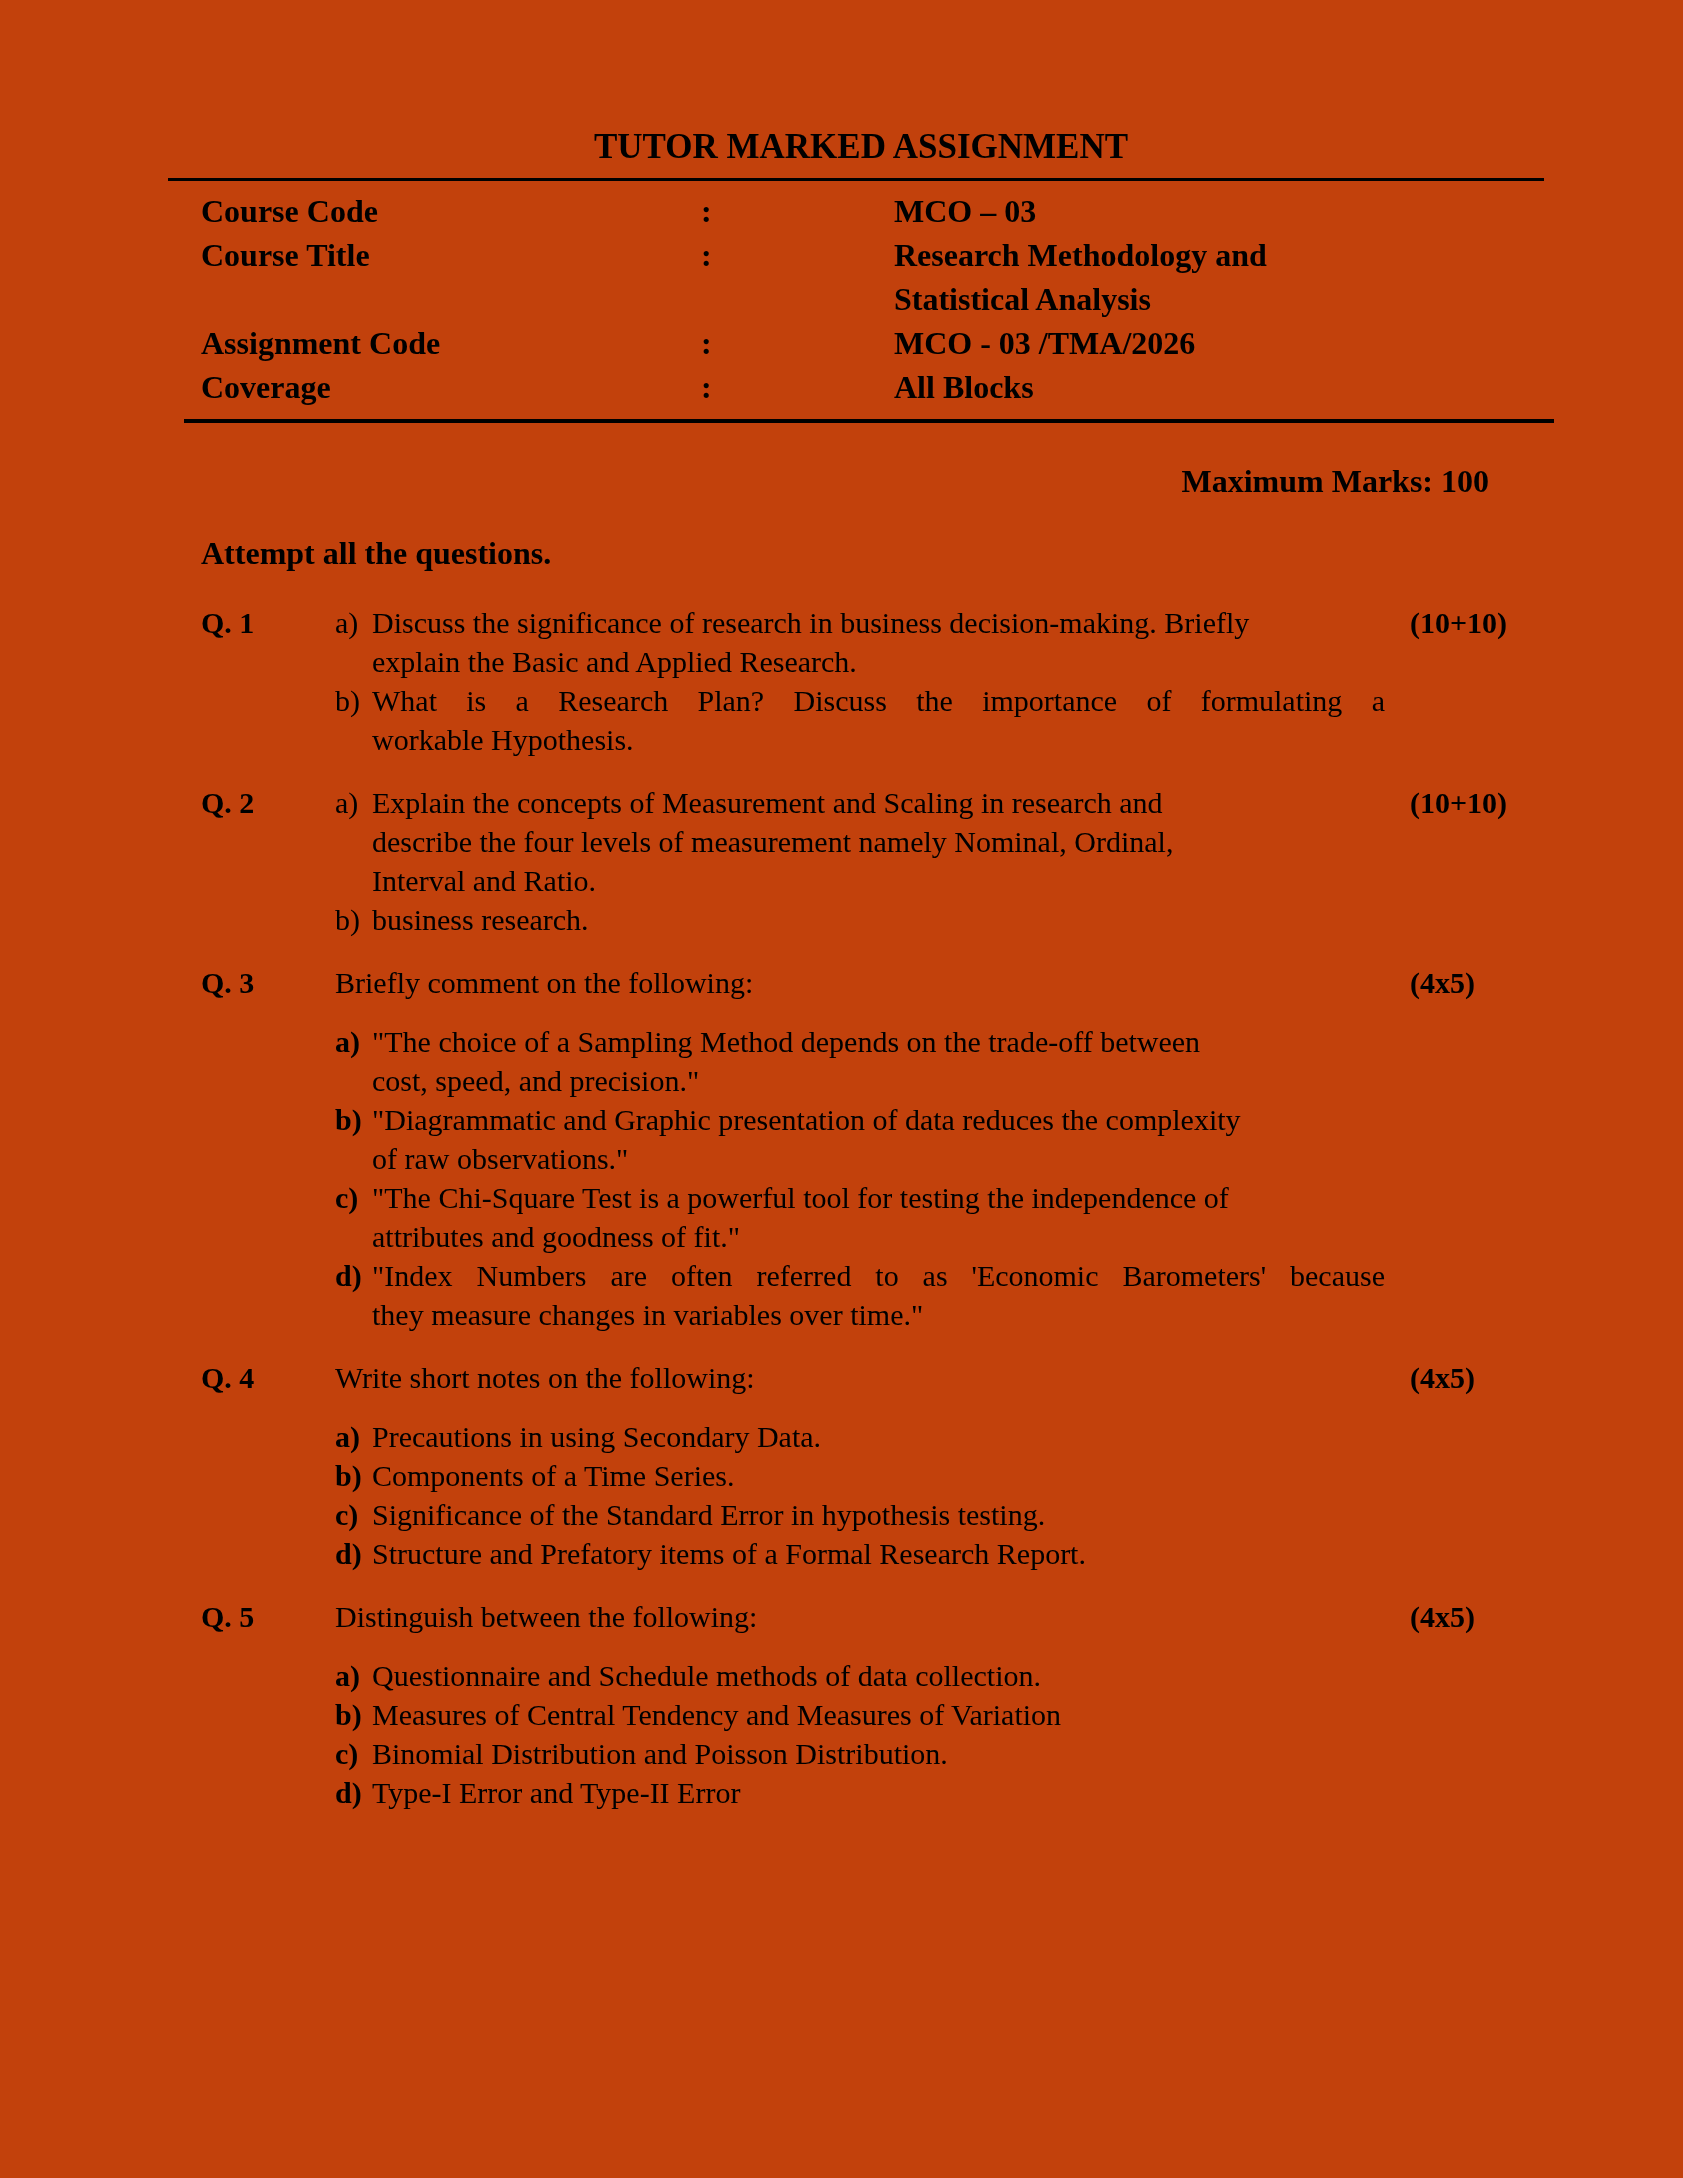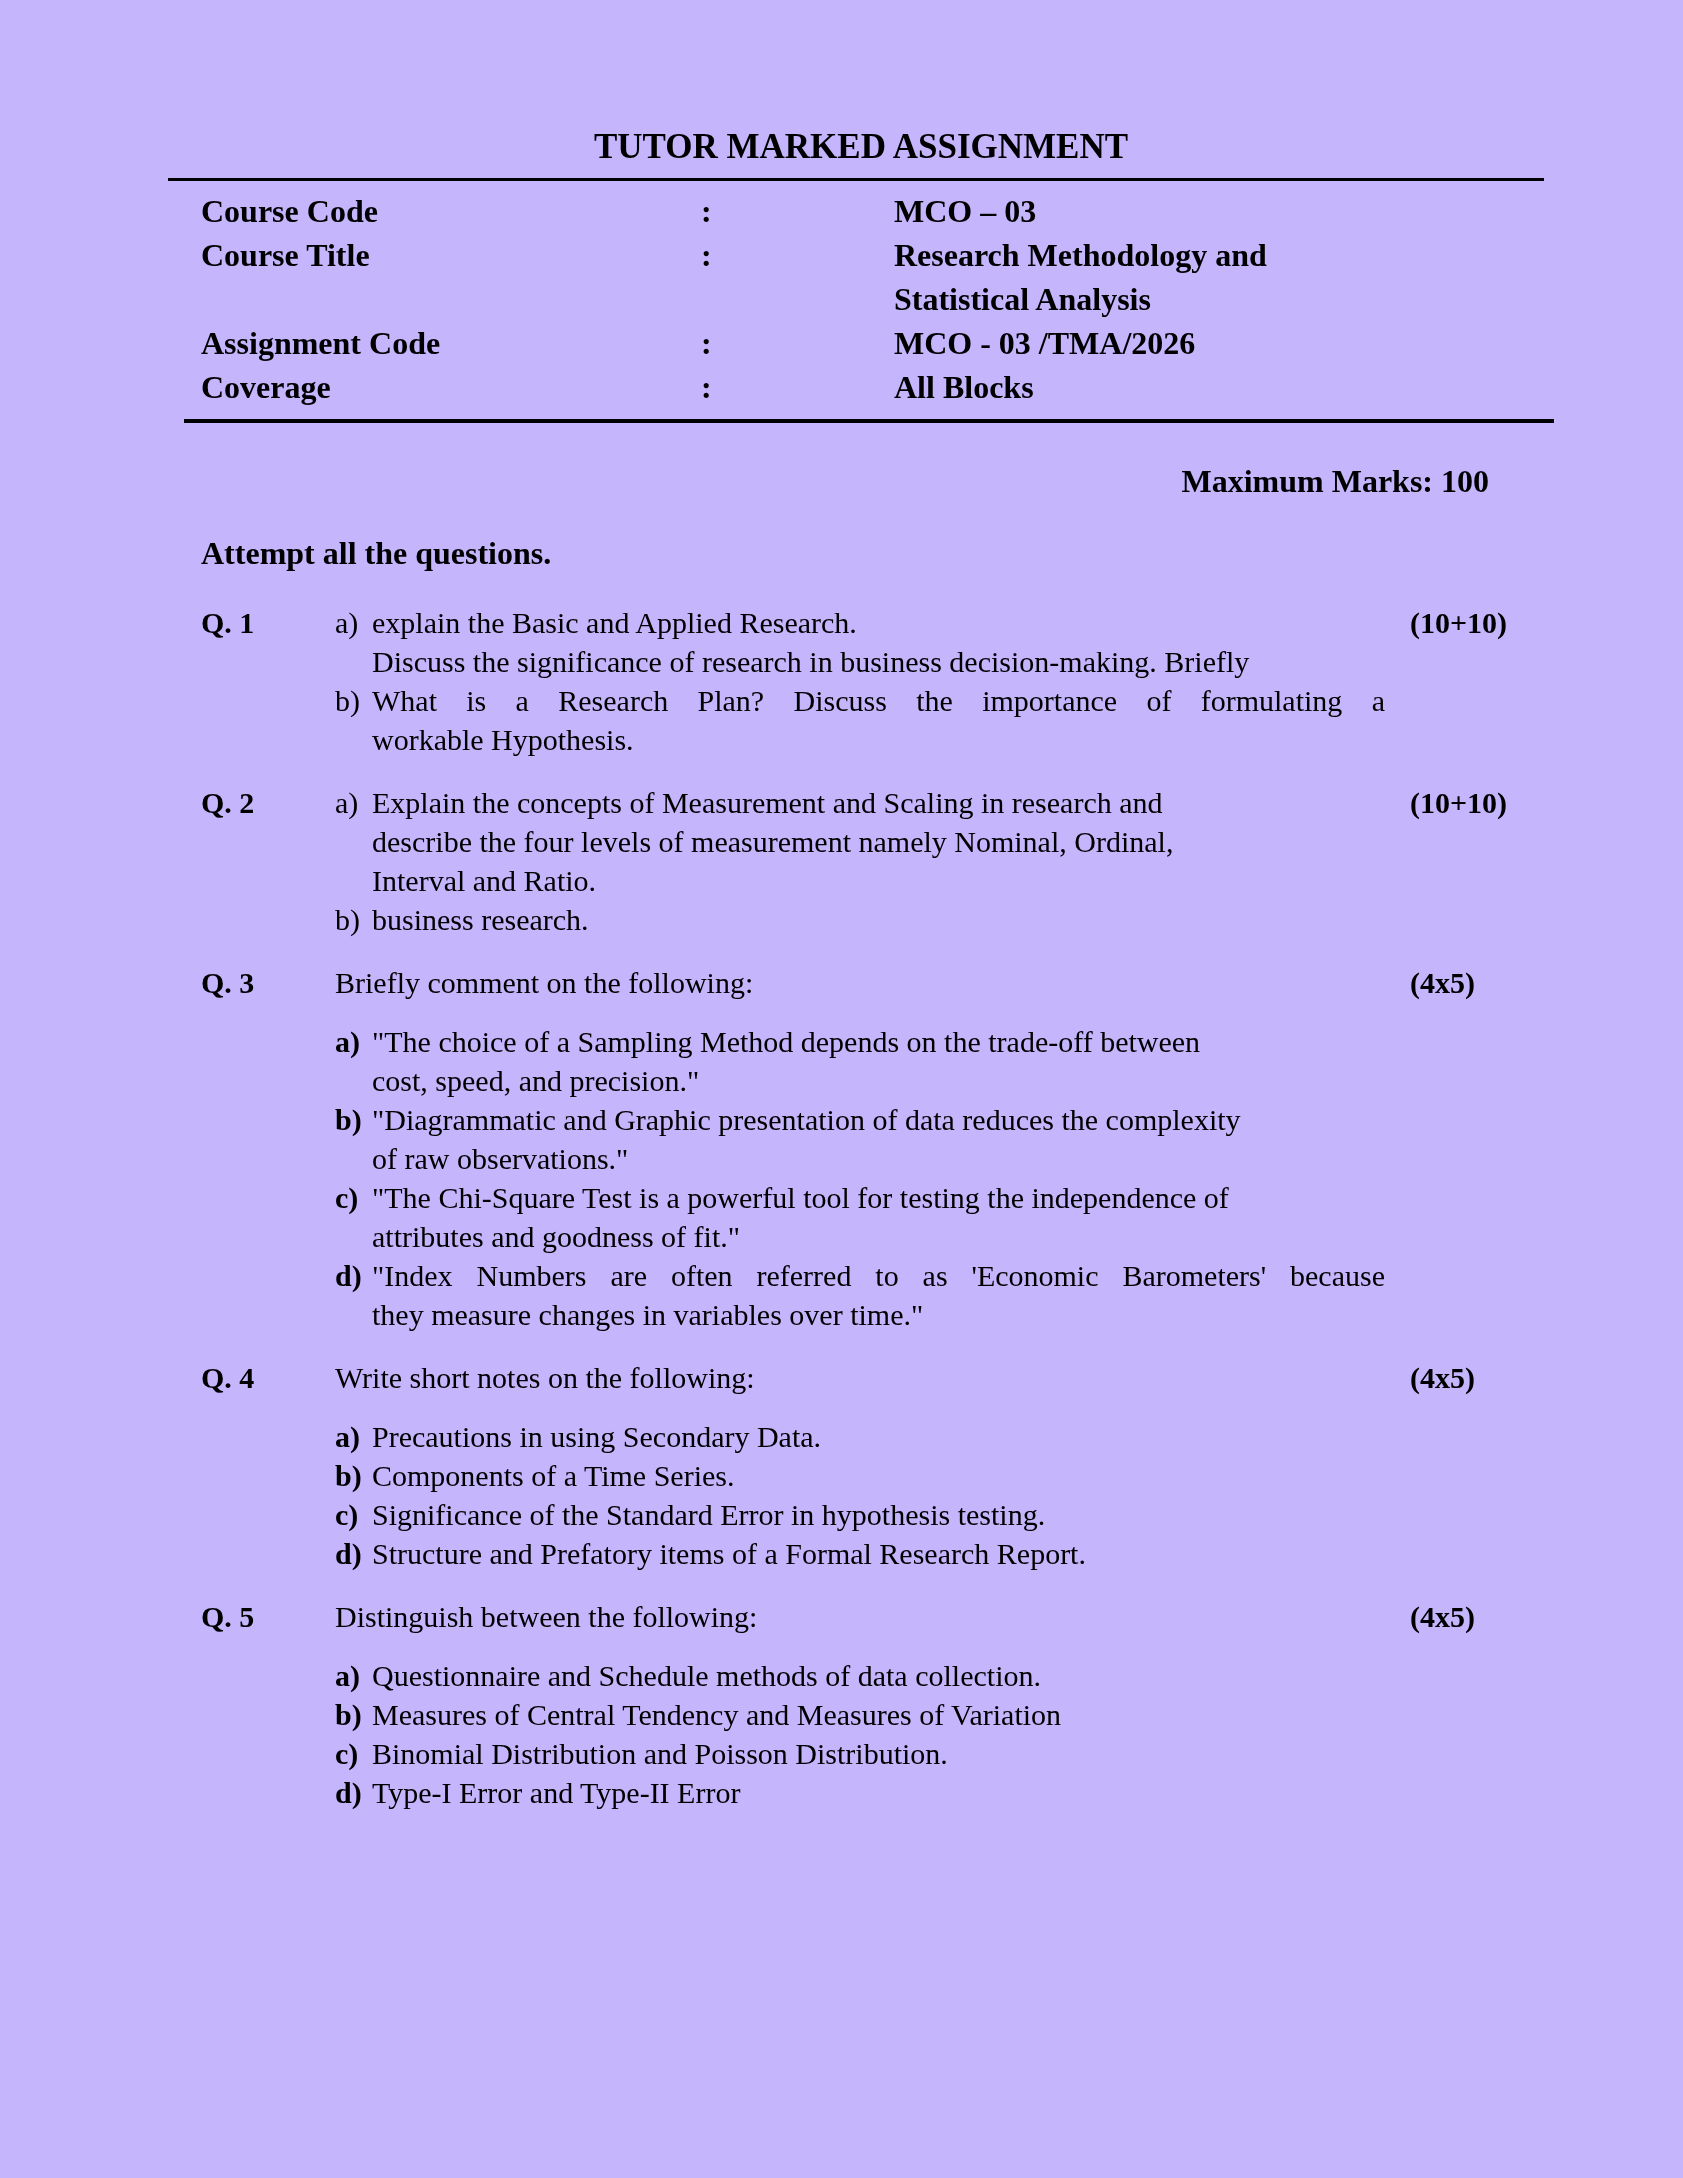--- a/index.html
+++ b/index.html
@@ -1,17 +1,17 @@
 <!DOCTYPE html>
 <html><head>
 <meta charset="utf-8">
 <style>
   html,body { margin:0; padding:0; background:#ffffff; }
   .page {
-    position:relative; width:1683px; height:2178px; background:#c4b5fd;
+    position:relative; width:1683px; height:2178px; background:#c2410c;
     color:#000; font-family:"Liberation Serif","DejaVu Serif",serif;
     overflow:hidden;
   }
   .content { position:absolute; left:168px; top:0; width:1386px; }
 
   .title {
     margin-top:127px; font-size:35px; font-weight:bold;
     text-align:center; line-height:40px;
   }
 
@@ -86,22 +86,22 @@
     <div class="rule rule-mid"></div>
     <div class="max-marks">Maximum Marks: 100</div>
     <div class="instruction">Attempt all the questions.</div>
     <div class="questions">
         <div class="question">
           <div class="q-num">Q. 1</div>
           <div class="q-body">
             <div class="q-item">
               <div class="q-letter">a)</div>
               <div class="q-text">
+                <div class="line">Discuss the significance of research in business decision-making. Briefly</div>
                 <div class="line">explain the Basic and Applied Research.</div>
-                <div class="line">Discuss the significance of research in business decision-making. Briefly</div>
               </div>
             </div>
             <div class="q-item">
               <div class="q-letter">b)</div>
               <div class="q-text">
                 <div class="line stretch">What is a Research Plan? Discuss the importance of formulating a</div>
                 <div class="line">workable Hypothesis.</div>
               </div>
             </div>
           </div>

